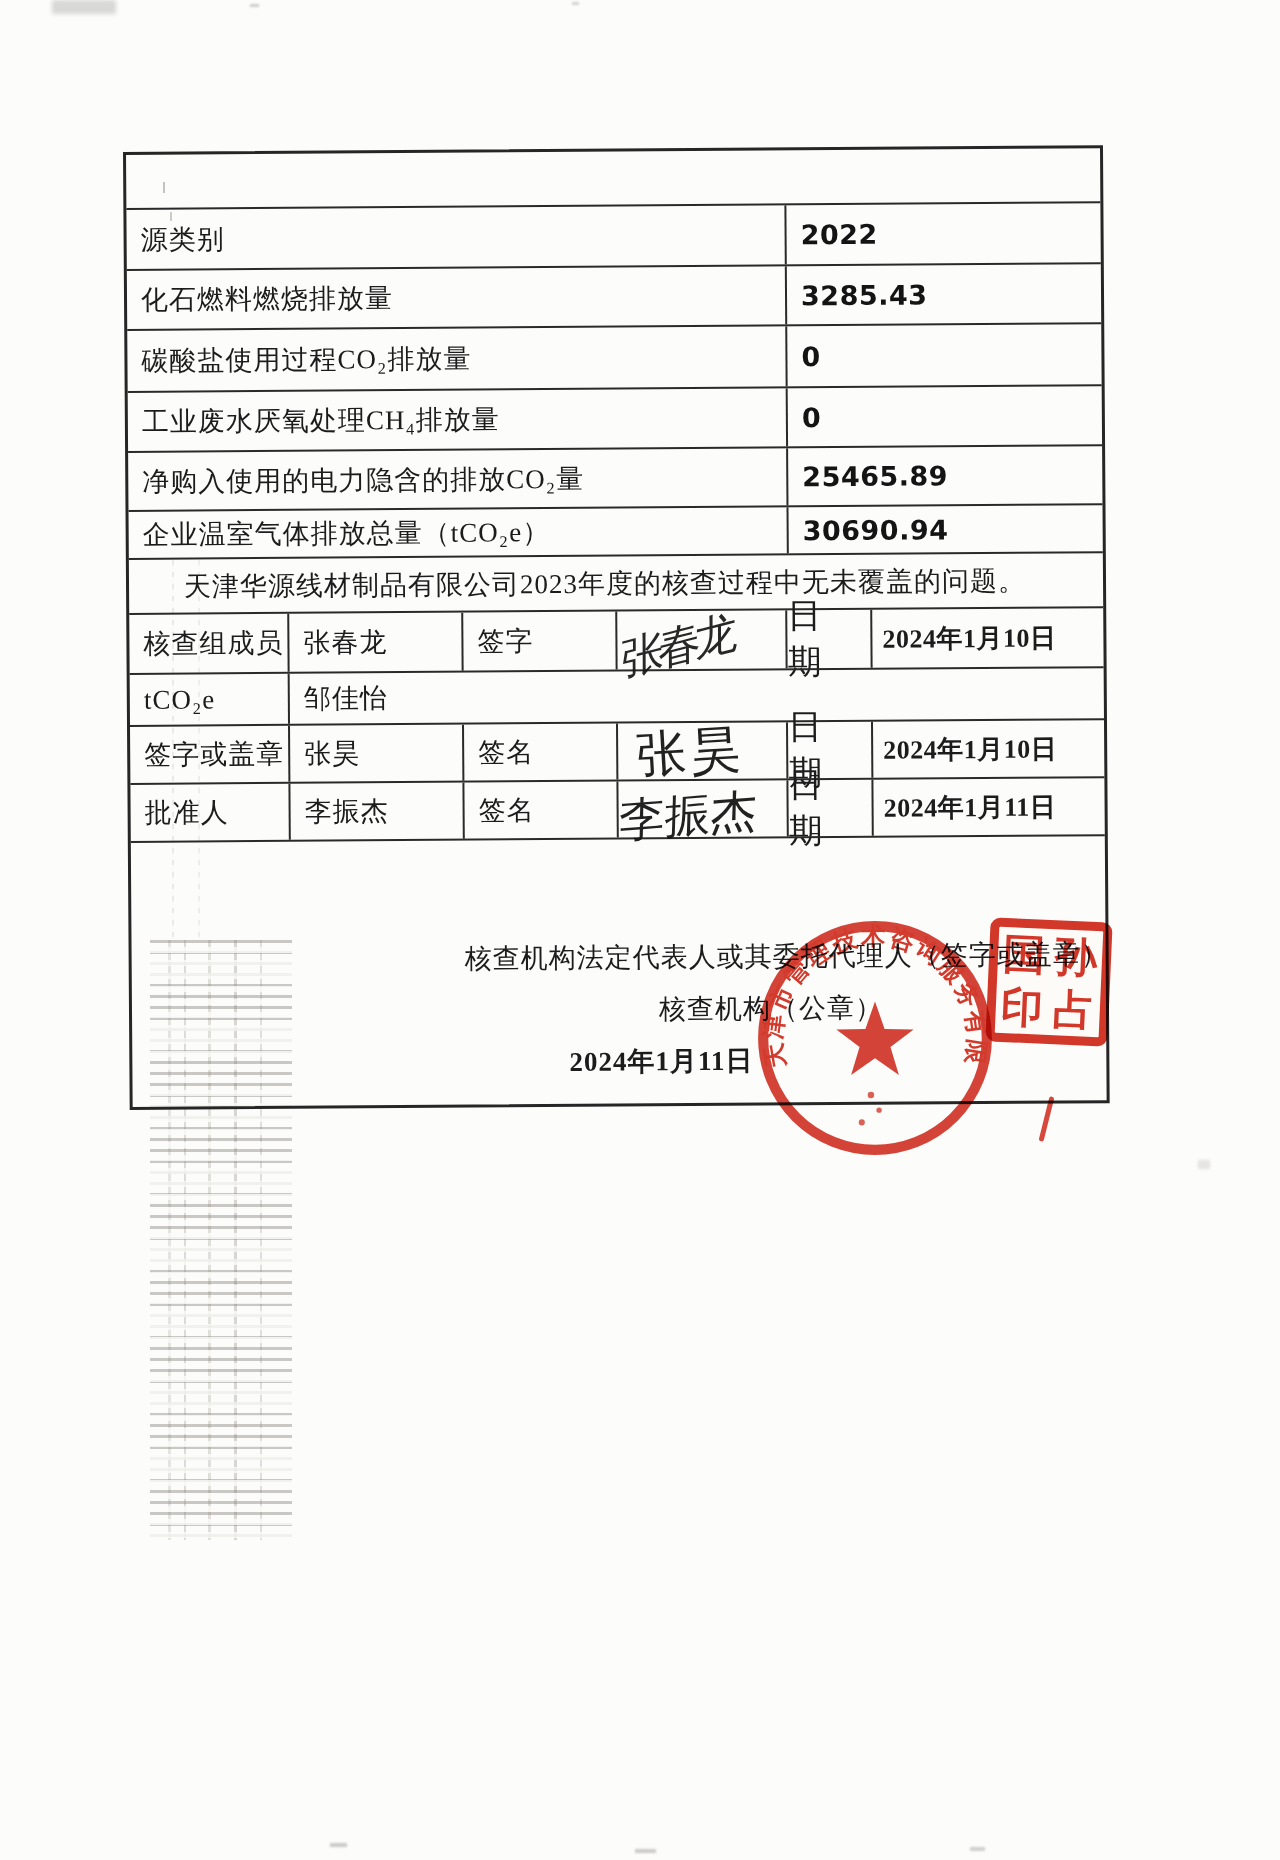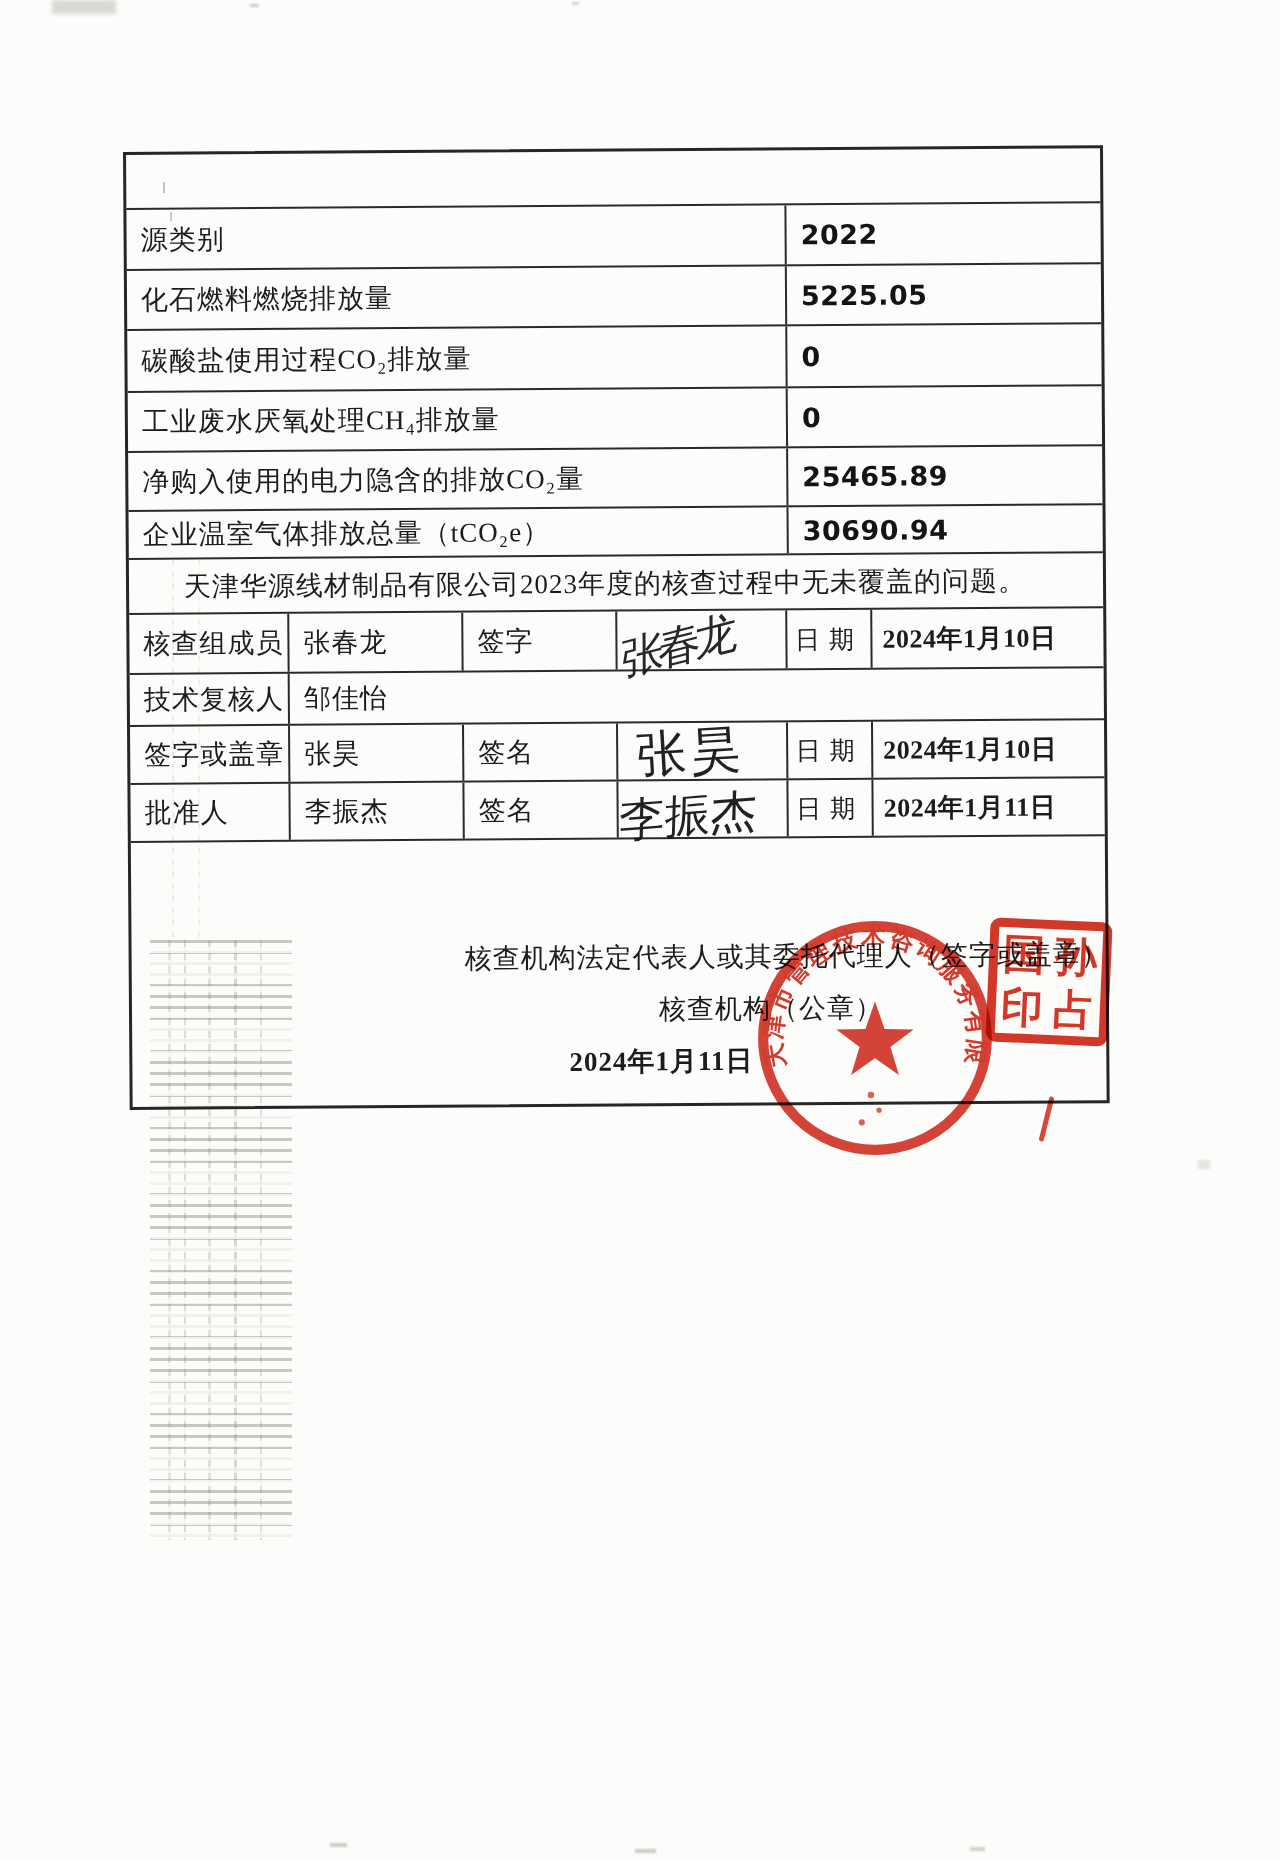--- a/index.html
+++ b/index.html
@@ -22,21 +22,21 @@
   .cell.rb{border-right:2px solid #2a2a2a;}
   .lbl{font-size:27px;letter-spacing:1px;}
   .val{font-family:"DejaVu Sans","Liberation Sans",sans-serif;font-weight:600;font-size:27px;letter-spacing:.5px;color:#141414;}
   .h-empty{height:53px;}
   .r59{height:59px;} .r58{height:58px;} .r60{height:60px;} .r57{height:57px;} .r46{height:46px;}
   .r53{height:53px;} .r50{height:50px;} .r56{height:56px;} .r266{height:266px;}
   .w-label{width:660px;} .w-value{flex:1;}
   .w-role{width:160px;} .w-name{width:174px;} .w-signl{width:154px;} .w-sig{width:170px;position:relative;}
   .w-datel{width:85px;justify-content:center;padding-left:0;} .w-date{flex:1;padding-left:10px;}
   .note-cell{padding-left:55px;font-size:27px;letter-spacing:1px;}
-  .date-lbl{font-size:25px;letter-spacing:9px;}
+  .date-lbl{font-size:34px;letter-spacing:9px;}
   .date-val{font-size:26px;font-weight:600;letter-spacing:.5px;}
   
   .sig{position:absolute;color:#161616;white-space:nowrap;z-index:3;pointer-events:none;}
   .sig-a{left:2px;top:6px;font-size:44px;transform:rotate(-14deg) skewX(-14deg);letter-spacing:-6px;opacity:.92;}
   .sig-b{left:18px;top:-4px;font-size:50px;transform:rotate(-3deg);letter-spacing:4px;opacity:.95;}
   .sig-c{left:0px;top:4px;font-size:46px;transform:rotate(-4deg) skewX(-6deg);letter-spacing:0px;opacity:.95;}
   
   .bottom-block{position:relative;display:block;padding:0;}
   .f-line{position:absolute;font-size:27px;letter-spacing:1px;white-space:nowrap;z-index:1;}
   .f1{left:333px;top:100px;}
@@ -120,21 +120,21 @@
       </div>
     <div class="cell w-value r59">
         <span class="val">2022</span>
       </div>
   </div>
   <div class="t-row">
     <div class="cell rb w-label r58">
         <span class="lbl">化石燃料燃烧排放量</span>
       </div>
     <div class="cell w-value r58">
-        <span class="val">5225.05</span>
+        <span class="val">3285.43</span>
       </div>
   </div>
   <div class="t-row">
     <div class="cell rb w-label r60">
         <span class="lbl">碳酸盐使用过程CO₂排放量</span>
       </div>
     <div class="cell w-value r60">
         <span class="val">0</span>
       </div>
   </div>
@@ -185,21 +185,21 @@
     <div class="cell rb w-datel r58">
         <span class="date-lbl">日期</span>
       </div>
     <div class="cell w-date r58">
         <span class="date-val">2024年1月10日</span>
       </div>
   </div>
 
   <div class="t-row">
     <div class="cell rb w-role r50">
-        <span class="lbl">技术复核人</span>
+        <span class="lbl">tCO₂e</span>
       </div>
     <div class="cell r50" style="flex:1">
         <span class="lbl">邹佳怡</span>
       </div>
   </div>
 
   <div class="t-row">
     <div class="cell rb w-role r56">
         <span class="lbl">签字或盖章</span>
       </div>

